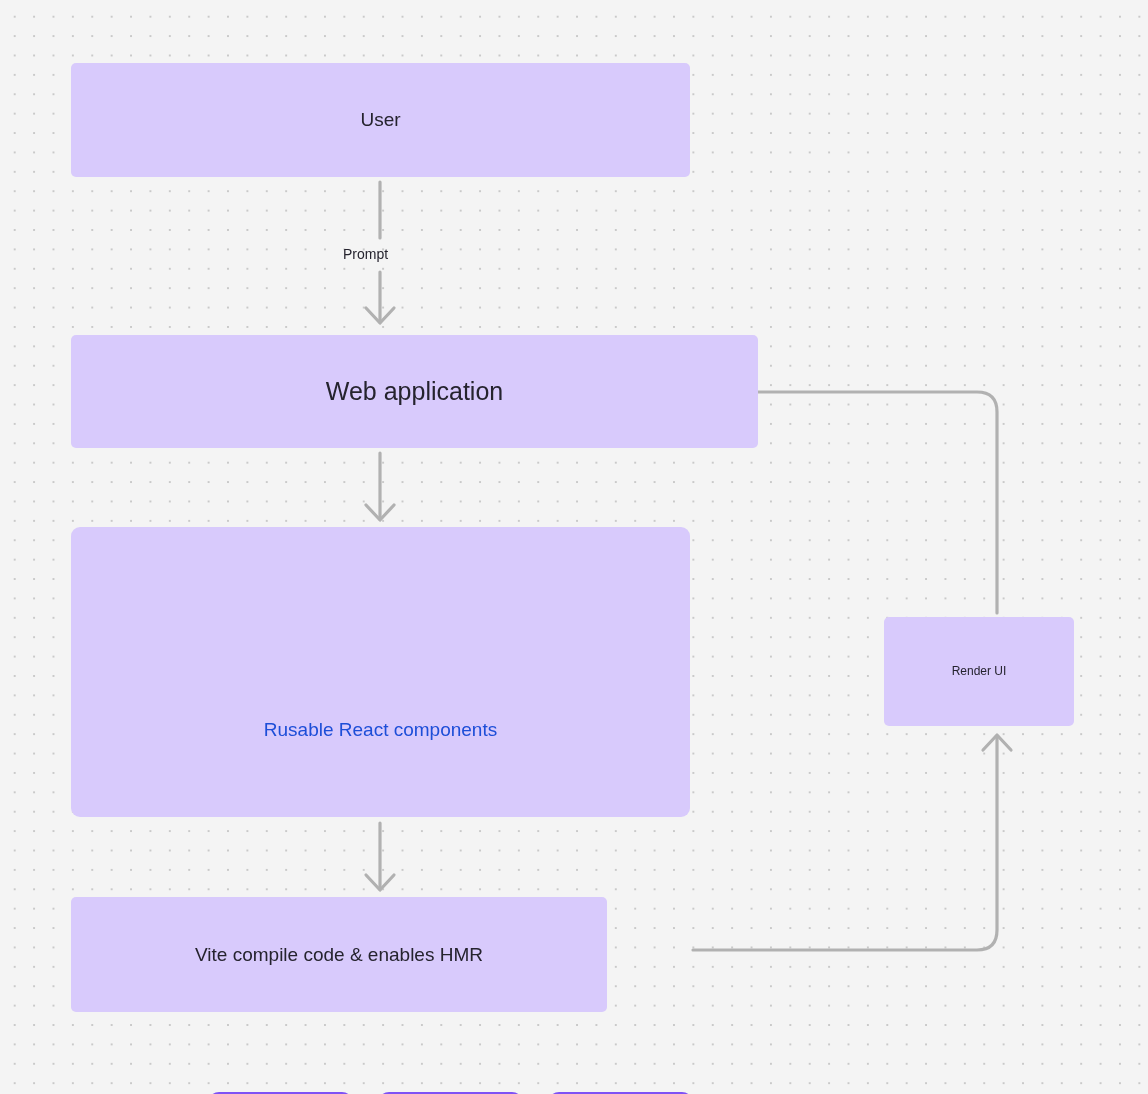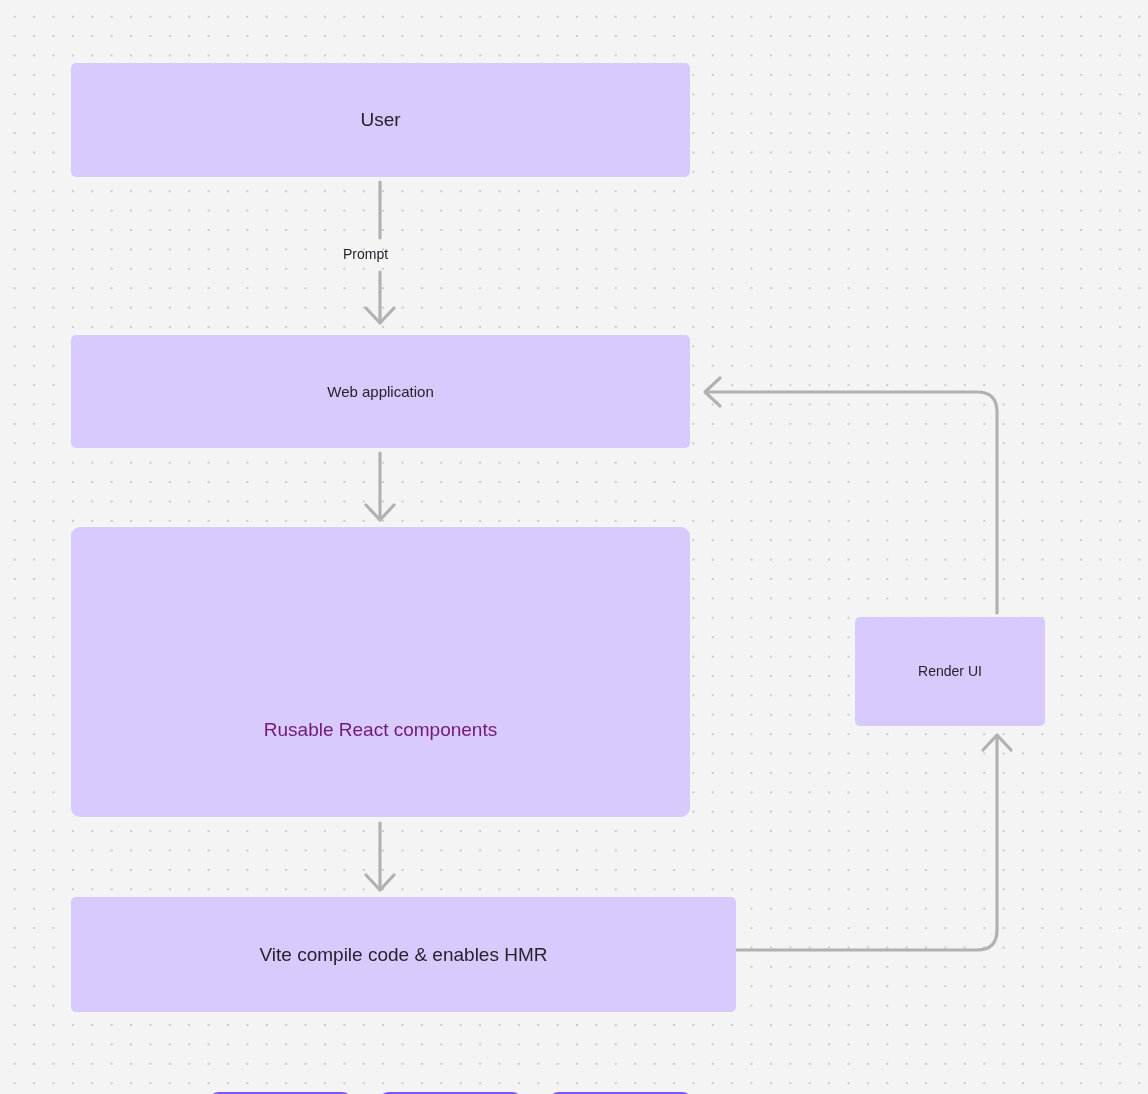--- a/index.html
+++ b/index.html
@@ -39,37 +39,37 @@
     background: #7f52f5;
     border-radius: 11px;
     color: #ffffff;
   }
   .node-group {
     background: #d8cafc;
     border-radius: 9px;
     display: block;
   }
   #node-user        { left:71px;  top:63px;  width:619px; height:114px; font-size:19px; }
-  #node-webapp      { left:71px;  top:335px; width:619px; height:113px; font-size:15px; }
+  #node-webapp      { left:71px;  top:335px; width:687px; height:113px; font-size:25px; }
   #node-components  { left:71px;  top:527px; width:619px; height:290px; }
-  #node-vite        { left:71px;  top:897px; width:665px; height:115px; font-size:19px; }
-  #node-render      { left:855px; top:617px; width:190px; height:109px; font-size:14px; }
+  #node-vite        { left:71px;  top:897px; width:536px; height:115px; font-size:19px; }
+  #node-render      { left:884px; top:617px; width:190px; height:109px; font-size:12px; }
 
   #node-html { left:137px; top:565px; width:145px; height:106px; font-size:18px; }
   #node-css  { left:307px; top:565px; width:145px; height:106px; font-size:18px; }
   #node-js   { left:477px; top:565px; width:145px; height:106px; font-size:18px; }
 
   .group-caption {
     position: absolute;
     left: 0;
     right: 0;
     top: 190px;
     text-align: center;
     font-size: 19px;
-    color: #701a75;
+    color: #1d4ed8;
   }
 
   .edge-label {
     position: absolute;
     font-size: 14px;
     color: #25232e;
     background: transparent;
     white-space: nowrap;
   }
   #label-prompt { left: 343px; top: 246px; }

